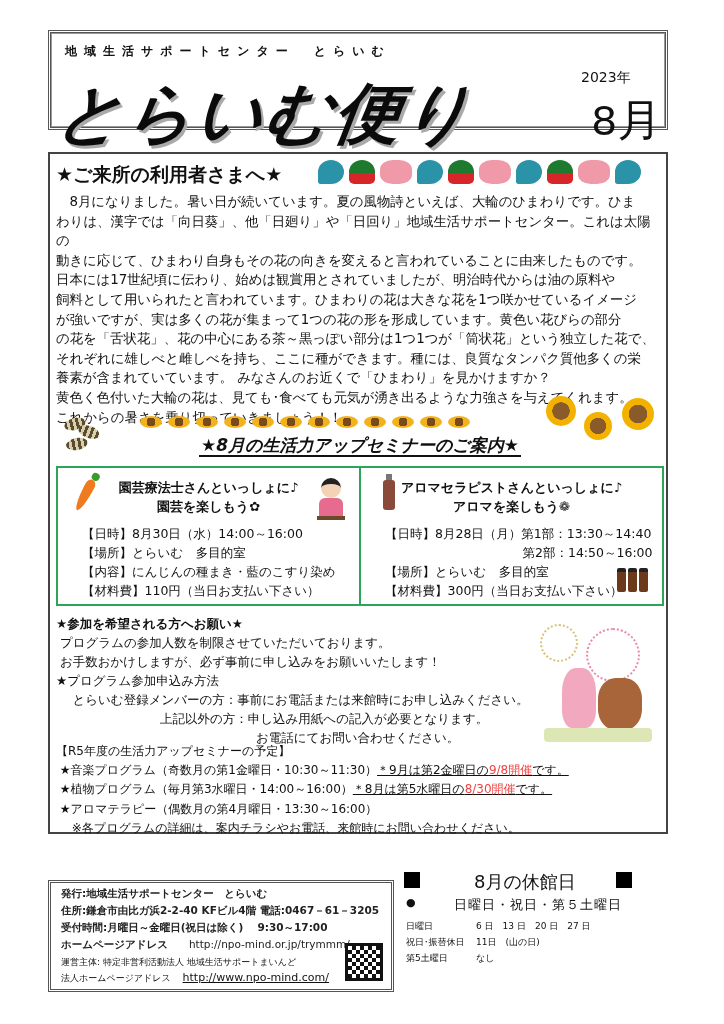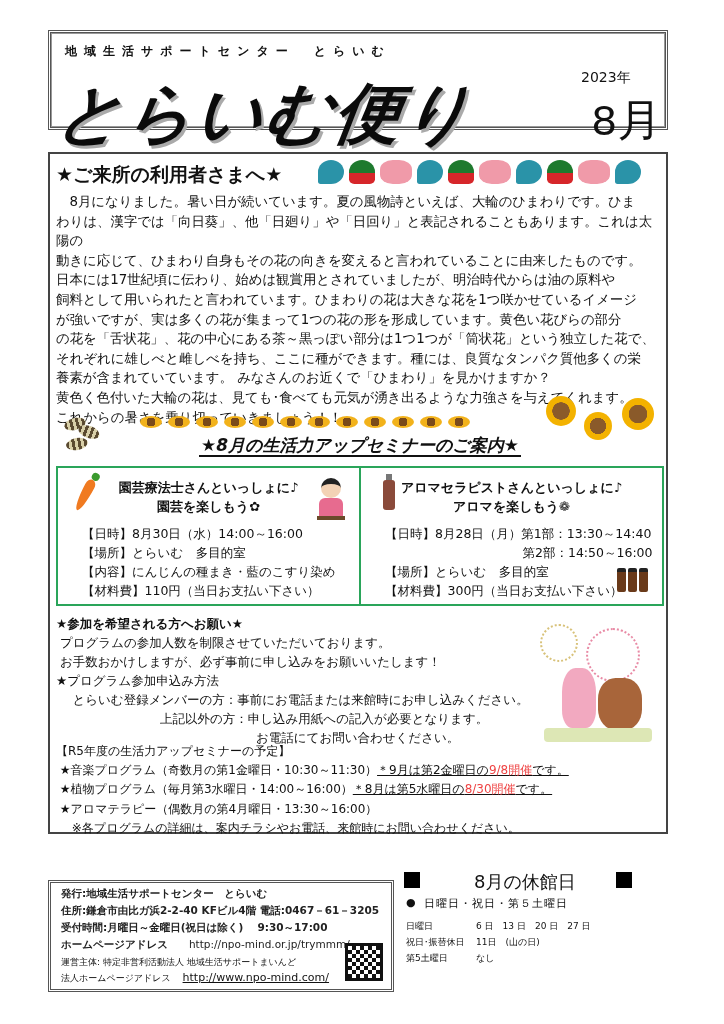--- a/index.html
+++ b/index.html
@@ -69,21 +69,21 @@
   .footer .b { font-weight: bold; color: #222; }
   .footer .s { font-size: 9px; line-height: 14px; margin-top: 2px; }
   .footer .link { text-decoration: underline; font-size: 11px; }
   .qr { position: absolute; right: 8px; bottom: 8px; width: 38px; height: 38px; background:
       repeating-conic-gradient(#111 0 25%, #fff 0 50%) 0 0/8px 8px; border: 3px solid #111; }
 
   .closed { left: 404px; top: 866px; width: 230px; font-size: 10px; }
   .closed .sq { position: absolute; top: 6px; width: 16px; height: 16px; background: #000; }
   .closed .t { position: absolute; left: 70px; top: 4px; font-size: 18px; }
   .closed .dot { position: absolute; left: 2px; top: 30px; font-size: 11px; }
-  .closed .days { position: absolute; left: 20px; top: 30px; font-size: 11px; letter-spacing: 1px; }
+  .closed .days { position: absolute; left: 50px; top: 30px; font-size: 13px; letter-spacing: 1px; }
   .closed .rows { position: absolute; left: 2px; top: 52px; font-size: 9px; line-height: 16px; }
   .closed .rows div { display: flex; }
   .closed .rows .k { width: 70px; }
 </style>
 </head>
 <body>
 
 <div class="abs header">
   <div class="abs header-sub">地域生活サポートセンター　とらいむ</div>
   <div class="abs header-title">とらいむ便り</div>
@@ -101,21 +101,21 @@
     <span class="deco melon"></span>
     <span class="deco pig"></span>
     <span class="deco fan"></span>
     <span class="deco melon"></span>
     <span class="deco pig"></span>
     <span class="deco fan"></span>
   </div>
 
   <div class="abs body-text">
     <p>　8月になりました。暑い日が続いています。夏の風物詩といえば、大輪のひまわりです。ひま</p>
-    <p>わりは、漢字では「向日葵」、他「日廻り」や「日回り」と表記されることもあります。これは太陽の</p>
+    <p>わりは、漢字では「向日葵」、他「日廻り」や「日回り」地域生活サポートセンター。これは太陽の</p>
     <p>動きに応じて、ひまわり自身もその花の向きを変えると言われていることに由来したものです。</p>
     <p>日本には17世紀頃に伝わり、始めは観賞用とされていましたが、明治時代からは油の原料や</p>
     <p>飼料として用いられたと言われています。ひまわりの花は大きな花を1つ咲かせているイメージ</p>
     <p>が強いですが、実は多くの花が集まって1つの花の形を形成しています。黄色い花びらの部分</p>
     <p>の花を「舌状花」、花の中心にある茶～黒っぽい部分は1つ1つが「筒状花」という独立した花で、</p>
     <p>それぞれに雄しべと雌しべを持ち、ここに種ができます。種には、良質なタンパク質他多くの栄</p>
     <p>養素が含まれていています。 みなさんのお近くで「ひまわり」を見かけますか？</p>
     <p>黄色く色付いた大輪の花は、見ても･食べても元気が湧き出るような力強さを与えてくれます。</p>
     <p>これからの暑さを乗り切っていきましょう！！</p>
   </div>

